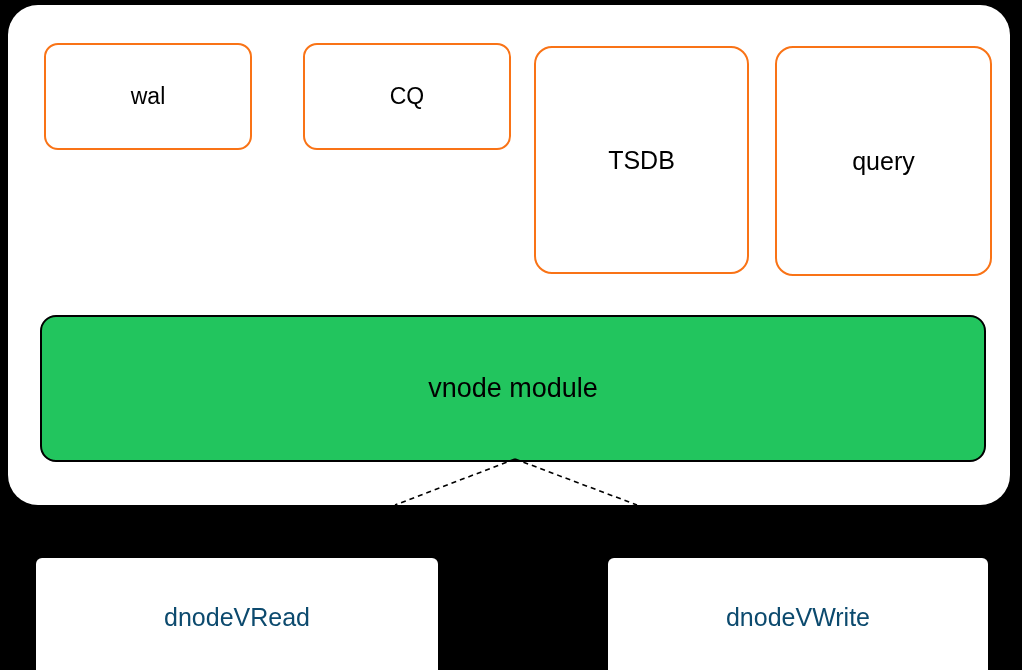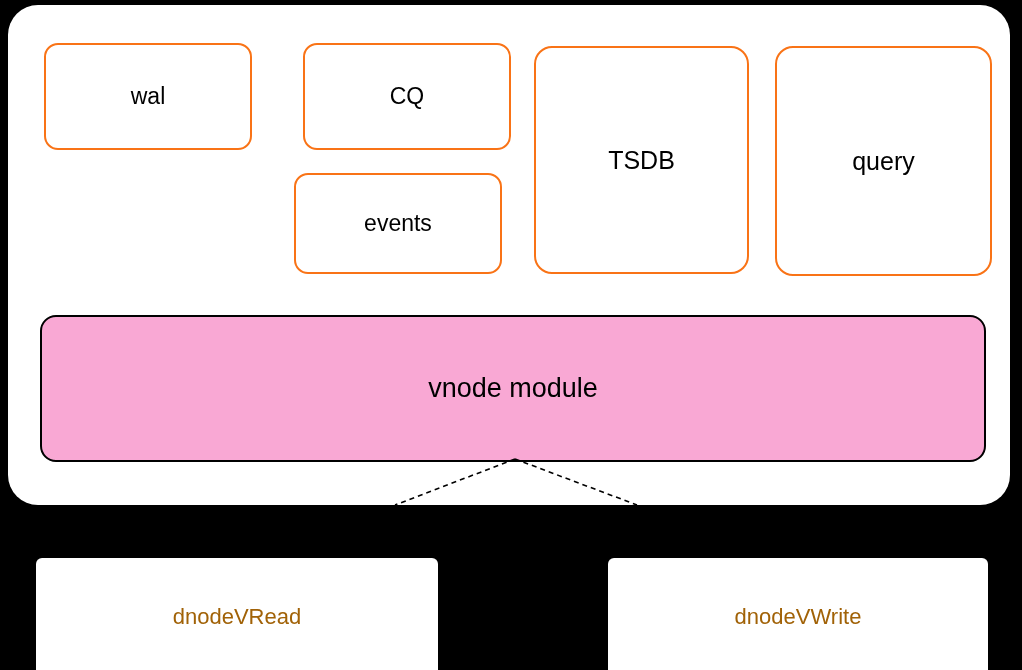--- a/index.html
+++ b/index.html
@@ -63,21 +63,21 @@
   .box-tsdb .box-label,
   .box-query .box-label { font-size: 25px; }
 
   
   .vnode-bar {
     position: absolute;
     left: 30px;
     top: 308px;
     width: 946px;
     height: 147px;
-    background: #f9a8d4;
+    background: #22c55e;
     border: 2px solid #000000;
     border-radius: 16px;
     box-sizing: border-box;
     display: flex;
     align-items: center;
     justify-content: center;
   }
   .vnode-bar .box-label {
     font-size: 27px;
     color: #000000;
@@ -99,22 +99,22 @@
     position: absolute;
     background: #ffffff;
     border: 2px dashed #ffffff;
     border-radius: 6px;
     box-sizing: border-box;
     display: flex;
     align-items: center;
     justify-content: center;
   }
   .dnode-box .box-label {
-    font-size: 22px;
-    color: #a16207;
+    font-size: 25px;
+    color: #0c4a6e;
     white-space: nowrap;
   }
   .box-dnodevread  { left: 36px;  top: 558px; width: 402px; height: 118px; }
   .box-dnodevwrite { left: 608px; top: 558px; width: 380px; height: 118px; }
 </style>
 </head>
 <body>
 
 <div id="canvas">
 
@@ -122,23 +122,20 @@
 
     <div class="module-box box-wal">
       <span class="box-label">wal</span>
     </div>
 
     <div class="module-box box-cq">
       <span class="box-label">CQ</span>
     </div>
 
 
-    <div class="module-box box-events">
-      <span class="box-label">events</span>
-    </div>
 
     <div class="module-box box-tsdb">
       <span class="box-label">TSDB</span>
     </div>
 
     <div class="module-box box-query">
       <span class="box-label">query</span>
     </div>
 
     <div class="vnode-bar">

